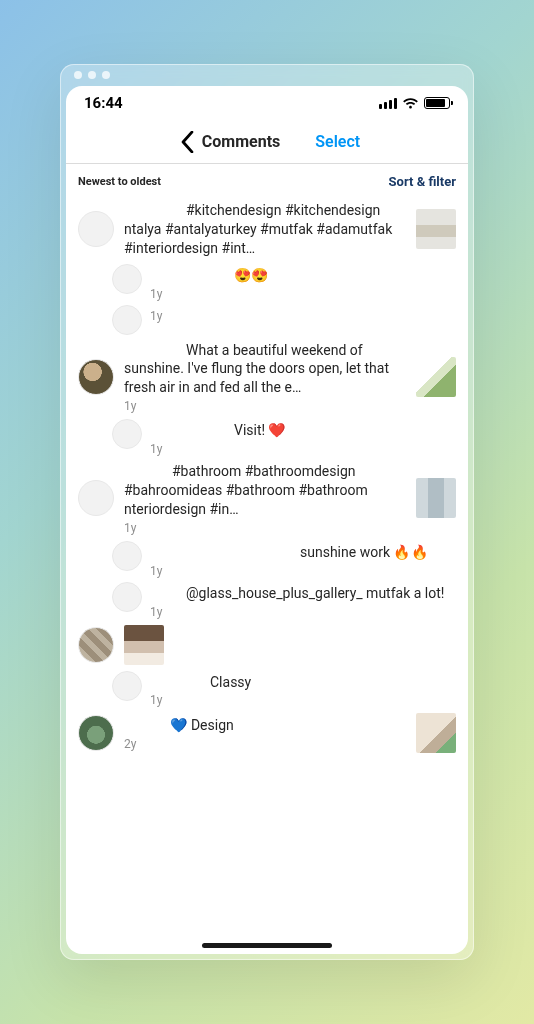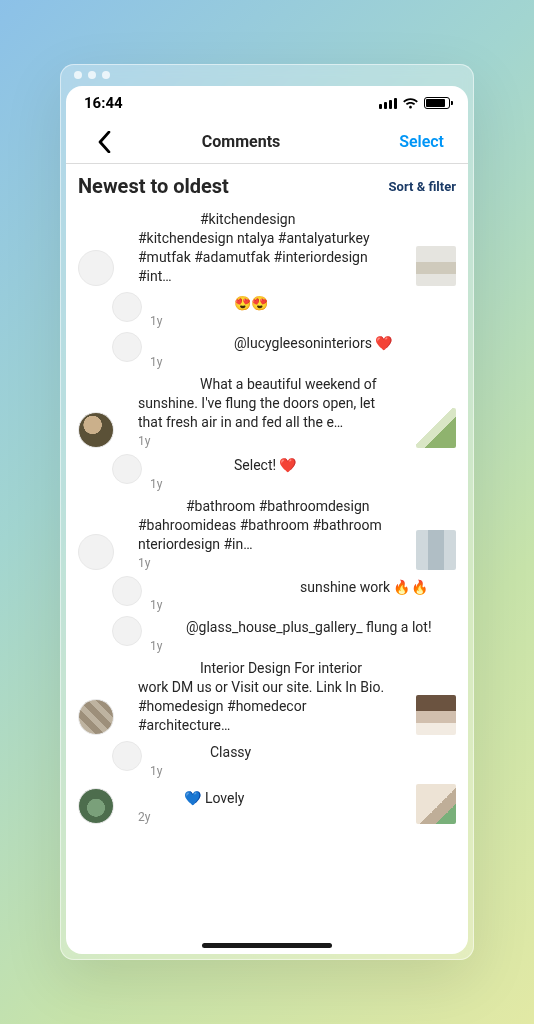--- a/index.html
+++ b/index.html
@@ -84,52 +84,52 @@
   .wifi svg { display:block; }
   .battery { width: 26px; height: 12px; border: 1.5px solid #000; border-radius: 3px; position: relative; }
   .battery::after { content:""; position:absolute; right:-4px; top:3px; width:2px; height:4px; background:#000; border-radius:0 1px 1px 0; }
   .battery .fill { position:absolute; left:1px; top:1px; bottom:1px; width: 80%; background:#000; border-radius:1px; }
 
   
   .nav-bar {
     height: 44px;
     display: flex;
     align-items: center;
-    justify-content: space-between;
+    justify-content: center;
     padding: 0 24px;
     border-bottom: 1px solid var(--hairline);
     flex: 0 0 auto;
   }
   .nav-back { width: 28px; height: 28px; display:flex; align-items:center; justify-content:center; cursor:pointer; }
   .nav-title { font-weight: 700; font-size: 16px; color: var(--text); }
   .nav-action { font-weight: 600; font-size: 16px; color: var(--accent); cursor:pointer;margin-left:35px; }
 
   
   .section-header {
     display: flex;
     align-items: center;
     justify-content: space-between;
     padding: 10px 12px 8px 12px;
     flex: 0 0 auto;
   }
-  .section-title { font-weight: 700; font-size: 20px; color: var(--text); }
+  .section-title { font-weight: 700; font-size: 11px; color: var(--text); }
   .section-action { font-weight: 700; font-size: 13px; color: var(--accent-dark); cursor:pointer; }
 
   
   .list {
     flex: 1 1 auto;
     overflow: hidden;
     padding: 0 6px;
   }
 
   .post {
     display: flex;
-    align-items: flex-end;
+    align-items: center;
     padding: 4px 6px;
-    gap: 24px;
+    gap: 10px;
   }
   .post .avatar {
     width: 36px; height: 36px; border-radius: 50%;
     background: var(--avatar-bg);
     border: 1px solid var(--avatar-ring);
     flex: 0 0 auto;
     overflow: hidden;
   }
   .avatar.img1 { background: radial-gradient(circle at 40% 35%, #cbb08b 0 30%, #5b5137 31% 100%); }
   .avatar.img2 { background: linear-gradient(135deg, #b0c4de, #dce7f3); }
@@ -267,37 +267,36 @@
       <div class="reply">
         <span class="avatar img1"></span>
         <div class="body">
           <div class="text"><span class="invisible-username"></span><span>😍😍</span></div>
           <div class="time">1y</div>
         </div>
       </div>
       <div class="reply">
         <span class="avatar"></span>
         <div class="body">
-          <div class="text"><span class="invisible-username"></span><span>@lucygleesoninteriors ❤️</span></div>
           <div class="time">1y</div>
         </div>
       </div>
 
       <div class="post">
         <span class="avatar img1"></span>
         <div class="body">
           <div class="text"><span class="invisible-username"></span><span>What a beautiful weekend of sunshine. I've flung the doors open, let that fresh air in and fed all the e…</span></div>
           <div class="time">1y</div>
         </div>
         <span class="thumb t2"></span>
       </div>
       <div class="reply">
         <span class="avatar"></span>
         <div class="body">
-          <div class="text"><span class="invisible-username"></span><span>Select! ❤️</span></div>
+          <div class="text"><span class="invisible-username"></span><span>Visit! ❤️</span></div>
           <div class="time">1y</div>
         </div>
       </div>
 
       <div class="post">
         <span class="avatar"></span>
         <div class="body">
           <div class="text"><span class="invisible-username" style="width:48px"></span><span>#bathroom #bathroomdesign #bahroomideas  #bathroom  #bathroom  nteriordesign #in…</span></div>
           <div class="time">1y</div>
         </div>
@@ -306,44 +305,41 @@
       <div class="reply compact">
         <span class="avatar img2"></span>
         <div class="body">
           <div class="text"><span class="invisible-username" style="width:150px"></span><span>sunshine work 🔥🔥</span></div>
           <div class="time">1y</div>
         </div>
       </div>
       <div class="reply">
         <span class="avatar"></span>
         <div class="body">
-          <div class="text"><span class="invisible-username" style="width:36px"></span><span>@glass_house_plus_gallery_ flung a lot!</span></div>
+          <div class="text"><span class="invisible-username" style="width:36px"></span><span>@glass_house_plus_gallery_ mutfak a lot!</span></div>
           <div class="time">1y</div>
         </div>
       </div>
 
       <div class="post">
         <span class="avatar img3"></span>
-        <div class="body">
-          <div class="text"><span class="invisible-username"></span><span>Interior Design For interior work DM us or Visit our site. Link In Bio. #homedesign #homedecor #architecture…</span></div>
-        </div>
         <span class="thumb t4"></span>
       </div>
       <div class="reply">
         <span class="avatar"></span>
         <div class="body">
           <div class="text"><span class="invisible-username" style="width:60px"></span><span>Classy</span></div>
           <div class="time">1y</div>
         </div>
       </div>
 
       <div class="post">
         <span class="avatar img4"></span>
         <div class="body">
-          <div class="text"><span class="invisible-username" style="width:46px"></span><span>💙 Lovely</span></div>
+          <div class="text"><span class="invisible-username" style="width:46px"></span><span>💙 Design</span></div>
           <div class="time">2y</div>
         </div>
         <span class="thumb t5"></span>
       </div>
 
     </div>
 
     <div class="home-indicator"></div>
   </div>
 </div>

